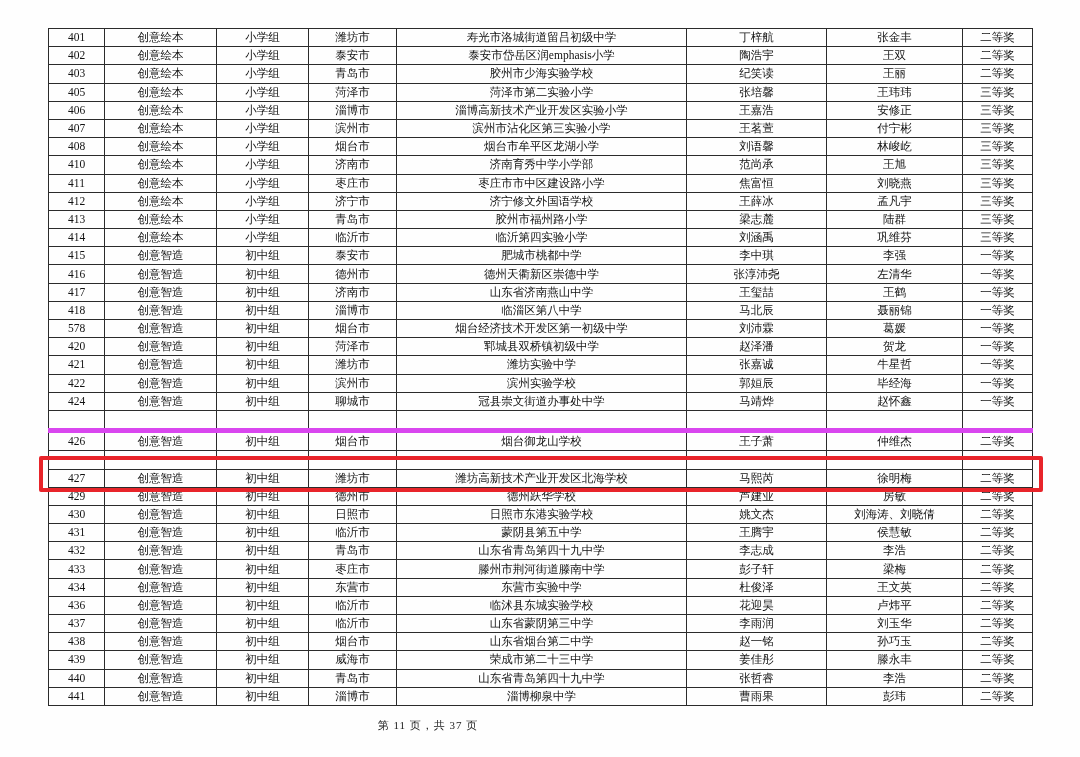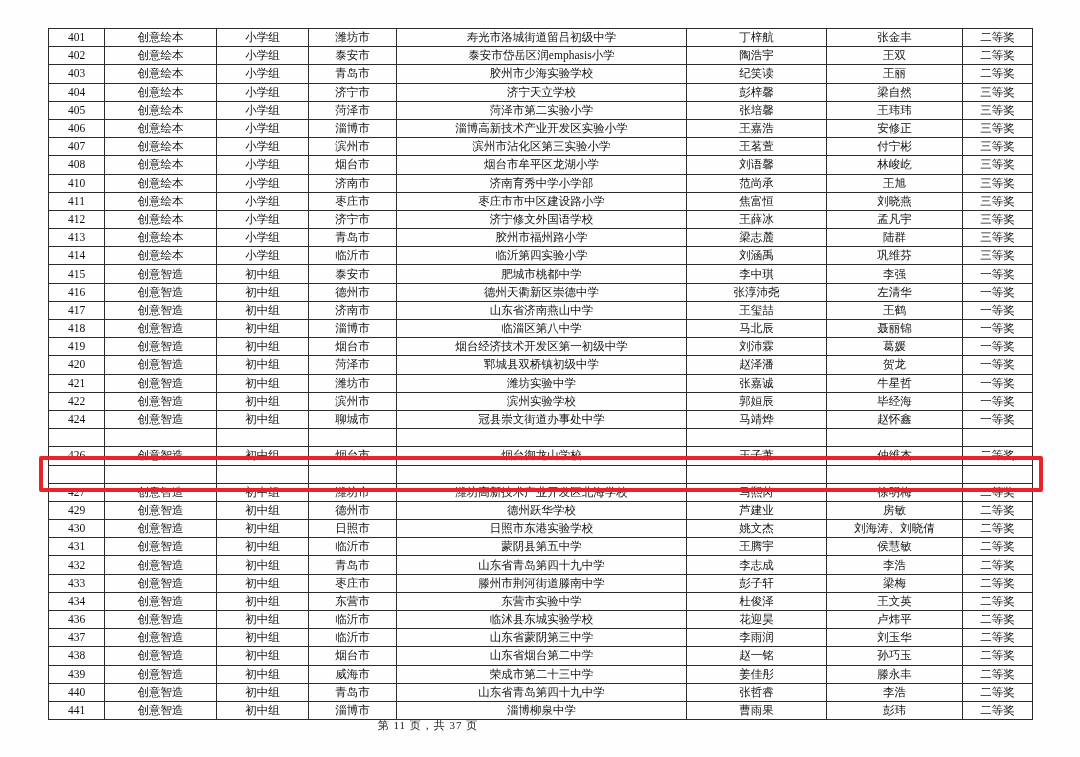--- a/index.html
+++ b/index.html
@@ -49,21 +49,21 @@
   col.c0 { width: 56px; }
   col.c1 { width: 112px; }
   col.c2 { width: 92px; }
   col.c3 { width: 88px; }
   col.c4 { width: 290px; }
   col.c5 { width: 140px; }
   col.c6 { width: 136px; }
   col.c7 { width: 70px; }
 
   tr.highlight-row td {
-    border-top: 1px solid #d946ef;
+    border-top: 5px solid #d946ef;
     border-bottom: 1px solid #2b2b2b;
   }
   
   .red-box {
     position: absolute;
     border: 4px solid #e8242a;
     border-radius: 2px;
     pointer-events: none;
     box-sizing: border-box;
   }
@@ -128,30 +128,20 @@
             <td>403</td>
             <td>创意绘本</td>
             <td>小学组</td>
             <td>青岛市</td>
             <td>胶州市少海实验学校</td>
             <td>纪笑读</td>
             <td>王丽</td>
             <td>二等奖</td>
           </tr>
           <tr>
-            <td>404</td>
-            <td>创意绘本</td>
-            <td>小学组</td>
-            <td>济宁市</td>
-            <td>济宁天立学校</td>
-            <td>彭梓馨</td>
-            <td>梁自然</td>
-            <td>三等奖</td>
-          </tr>
-          <tr>
             <td>405</td>
             <td>创意绘本</td>
             <td>小学组</td>
             <td>菏泽市</td>
             <td>菏泽市第二实验小学</td>
             <td>张培馨</td>
             <td>王玮玮</td>
             <td>三等奖</td>
           </tr>
           <tr>
@@ -268,21 +258,21 @@
             <td>418</td>
             <td>创意智造</td>
             <td>初中组</td>
             <td>淄博市</td>
             <td>临淄区第八中学</td>
             <td>马北辰</td>
             <td>聂丽锦</td>
             <td>一等奖</td>
           </tr>
           <tr>
-            <td>419</td>
+            <td>578</td>
             <td>创意智造</td>
             <td>初中组</td>
             <td>烟台市</td>
             <td>烟台经济技术开发区第一初级中学</td>
             <td>刘沛霖</td>
             <td>葛媛</td>
             <td>一等奖</td>
           </tr>
           <tr>
             <td>420</td>

